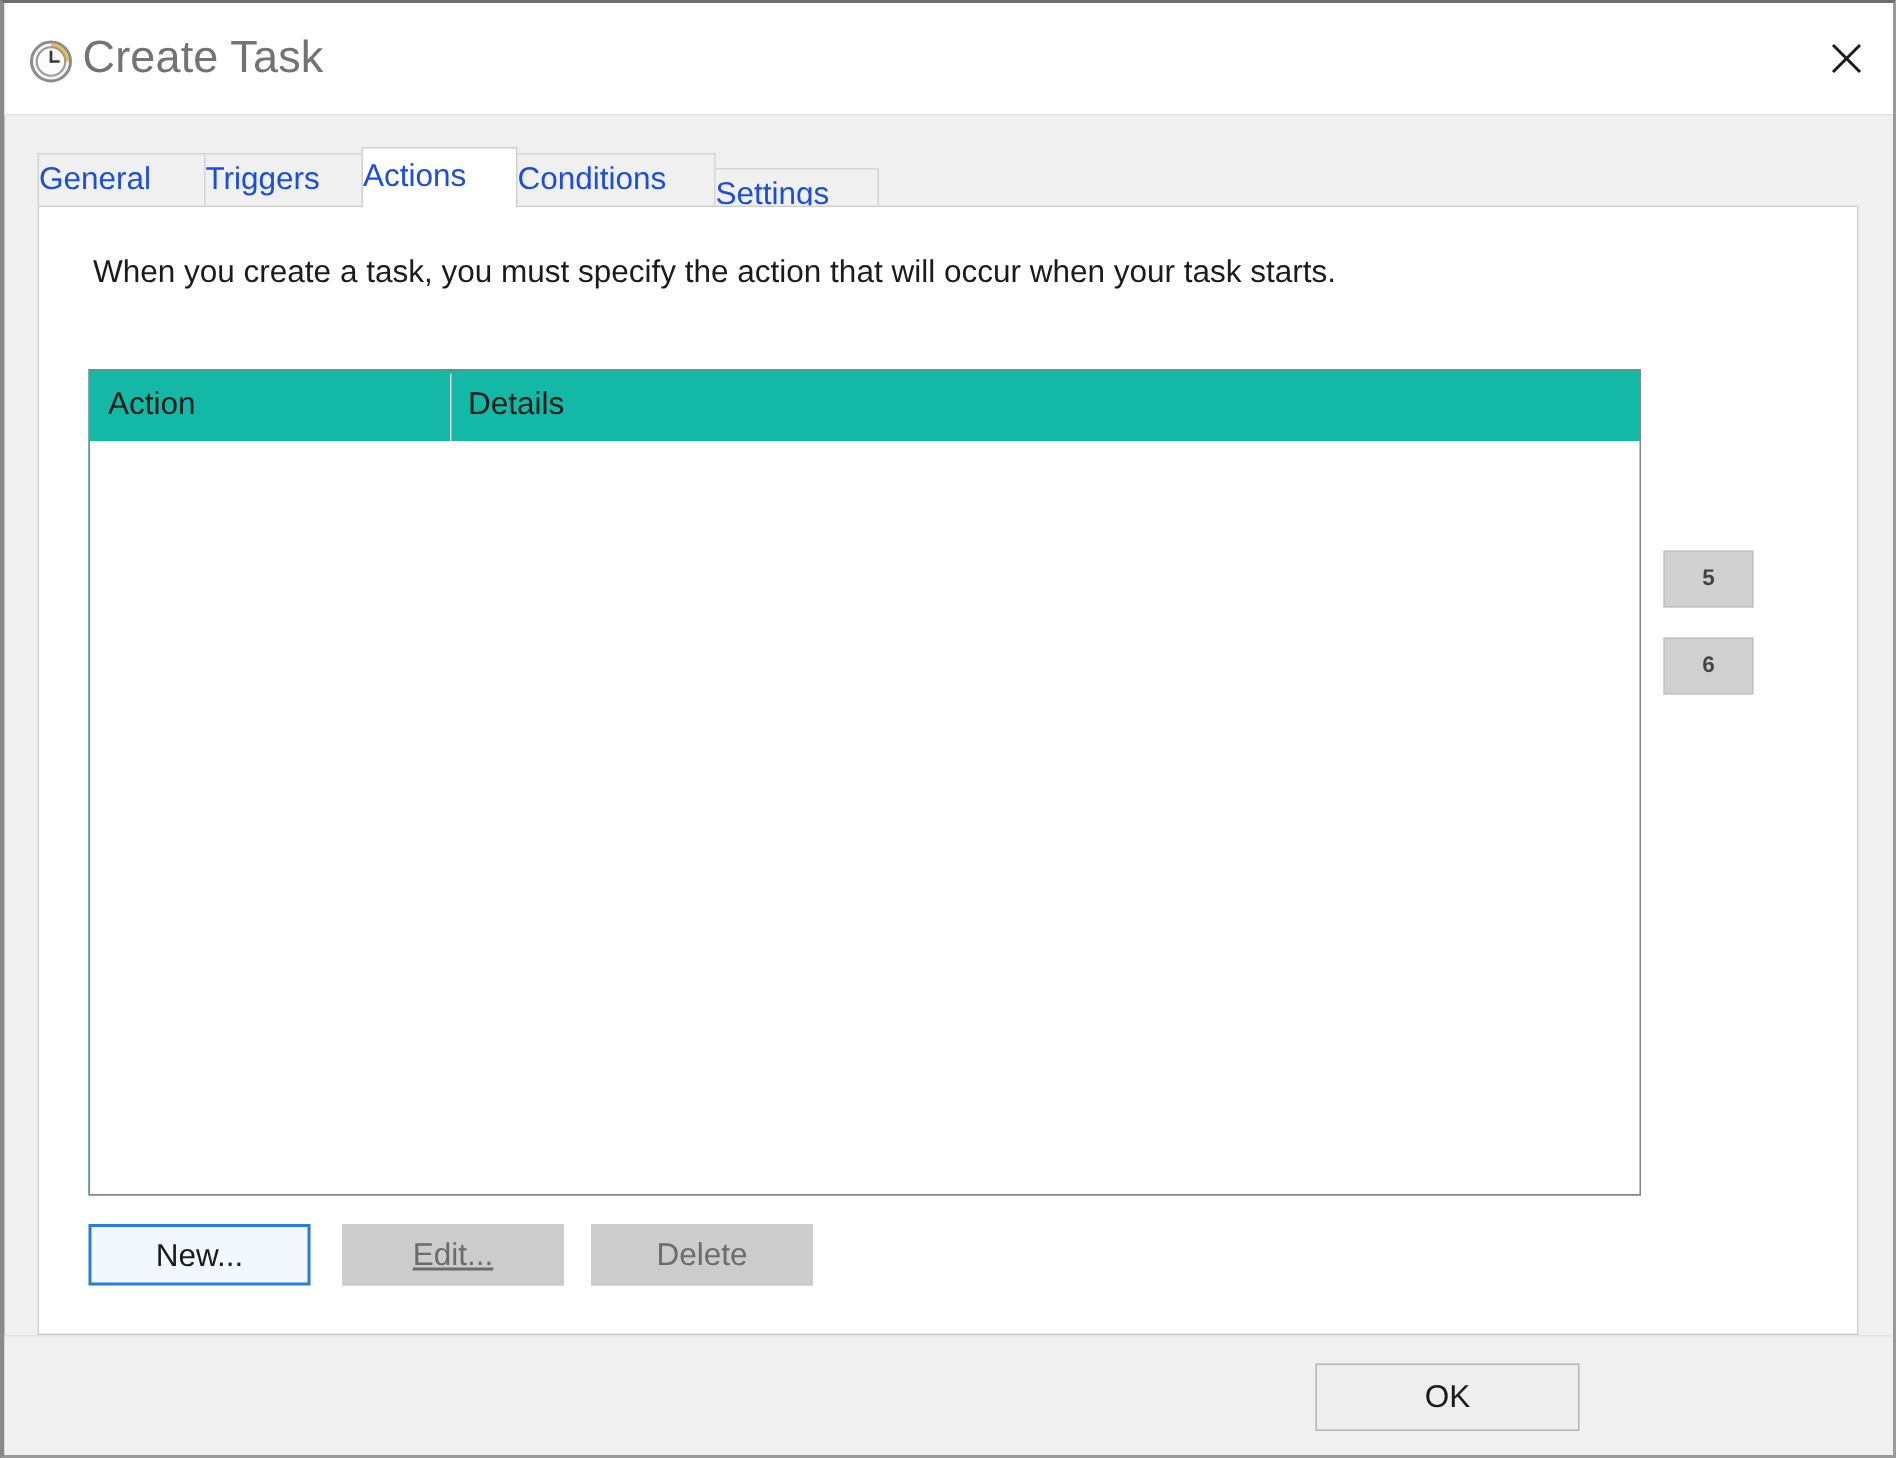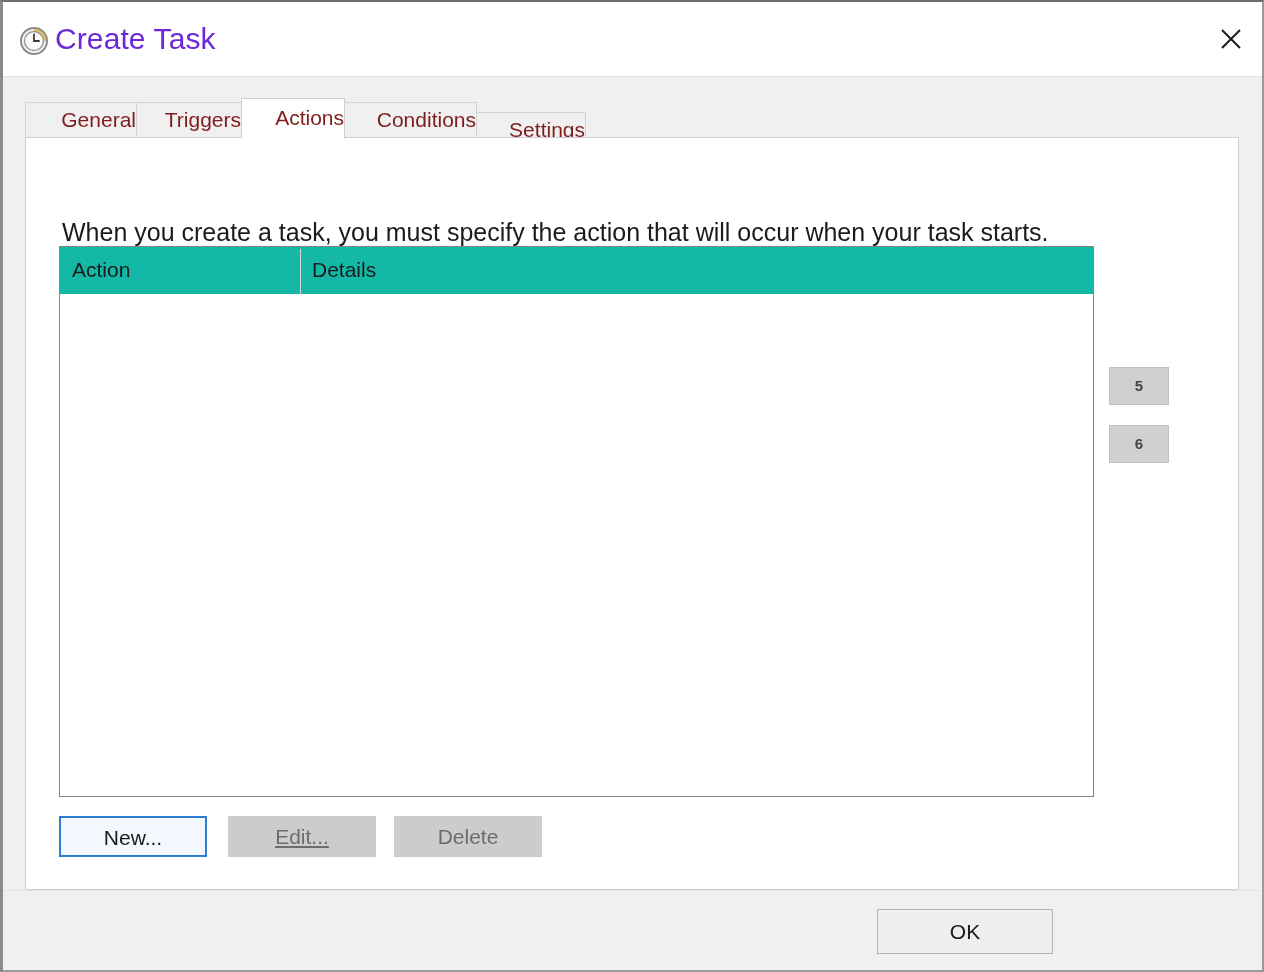--- a/index.html
+++ b/index.html
@@ -42,21 +42,21 @@
     left: 16px;
     top: 24px;
     width: 30px;
     height: 30px;
   }
   #title-text {
     position: absolute;
     left: 52px;
     top: 20px;
     font-size: 30px;
-    color: #6d28d9;
+    color: #737373;
     letter-spacing: 0.1px;
     white-space: nowrap;
   }
   #close-button {
     position: absolute;
     right: 0px;
     top: 0px;
     width: 62px;
     height: 70px;
     cursor: default;
@@ -72,23 +72,23 @@
   }
   .tab {
     position: absolute;
     top: 4px;
     height: 35px;
     box-sizing: border-box;
     background: #f0f0f0;
     border: 1px solid #d4d4d4;
     border-bottom: none;
     font-size: 21px;
-    color: #7f1d1d;
+    color: #1d4ed8;
     line-height: 33px;
-    text-align: right;
+    text-align: left;
     white-space: nowrap;
     cursor: default;
   }
   .tab.active {
     top: 0px;
     height: 41px;
     background: #ffffff;
     border: 1px solid #cfcfcf;
     border-bottom: 1px solid #ffffff;
     line-height: 38px;
@@ -104,24 +104,23 @@
     height: 753px;
     background: #ffffff;
     border: 1px solid #cfcfcf;
     box-sizing: border-box;
   }
 
   #desc-text {
     position: absolute;
     left: 36px;
     top: 32px;
-    font-size: 25px;
-    color: #1b1b1b;
-    white-space: nowrap;
-    margin-top: 48px;
+    font-size: 21px;
+    color: #1b1b1b;
+    white-space: nowrap;
   }
 
   
   #action-list {
     position: absolute;
     left: 33px;
     top: 108px;
     width: 1035px;
     height: 551px;
     background: #14b8a6;

